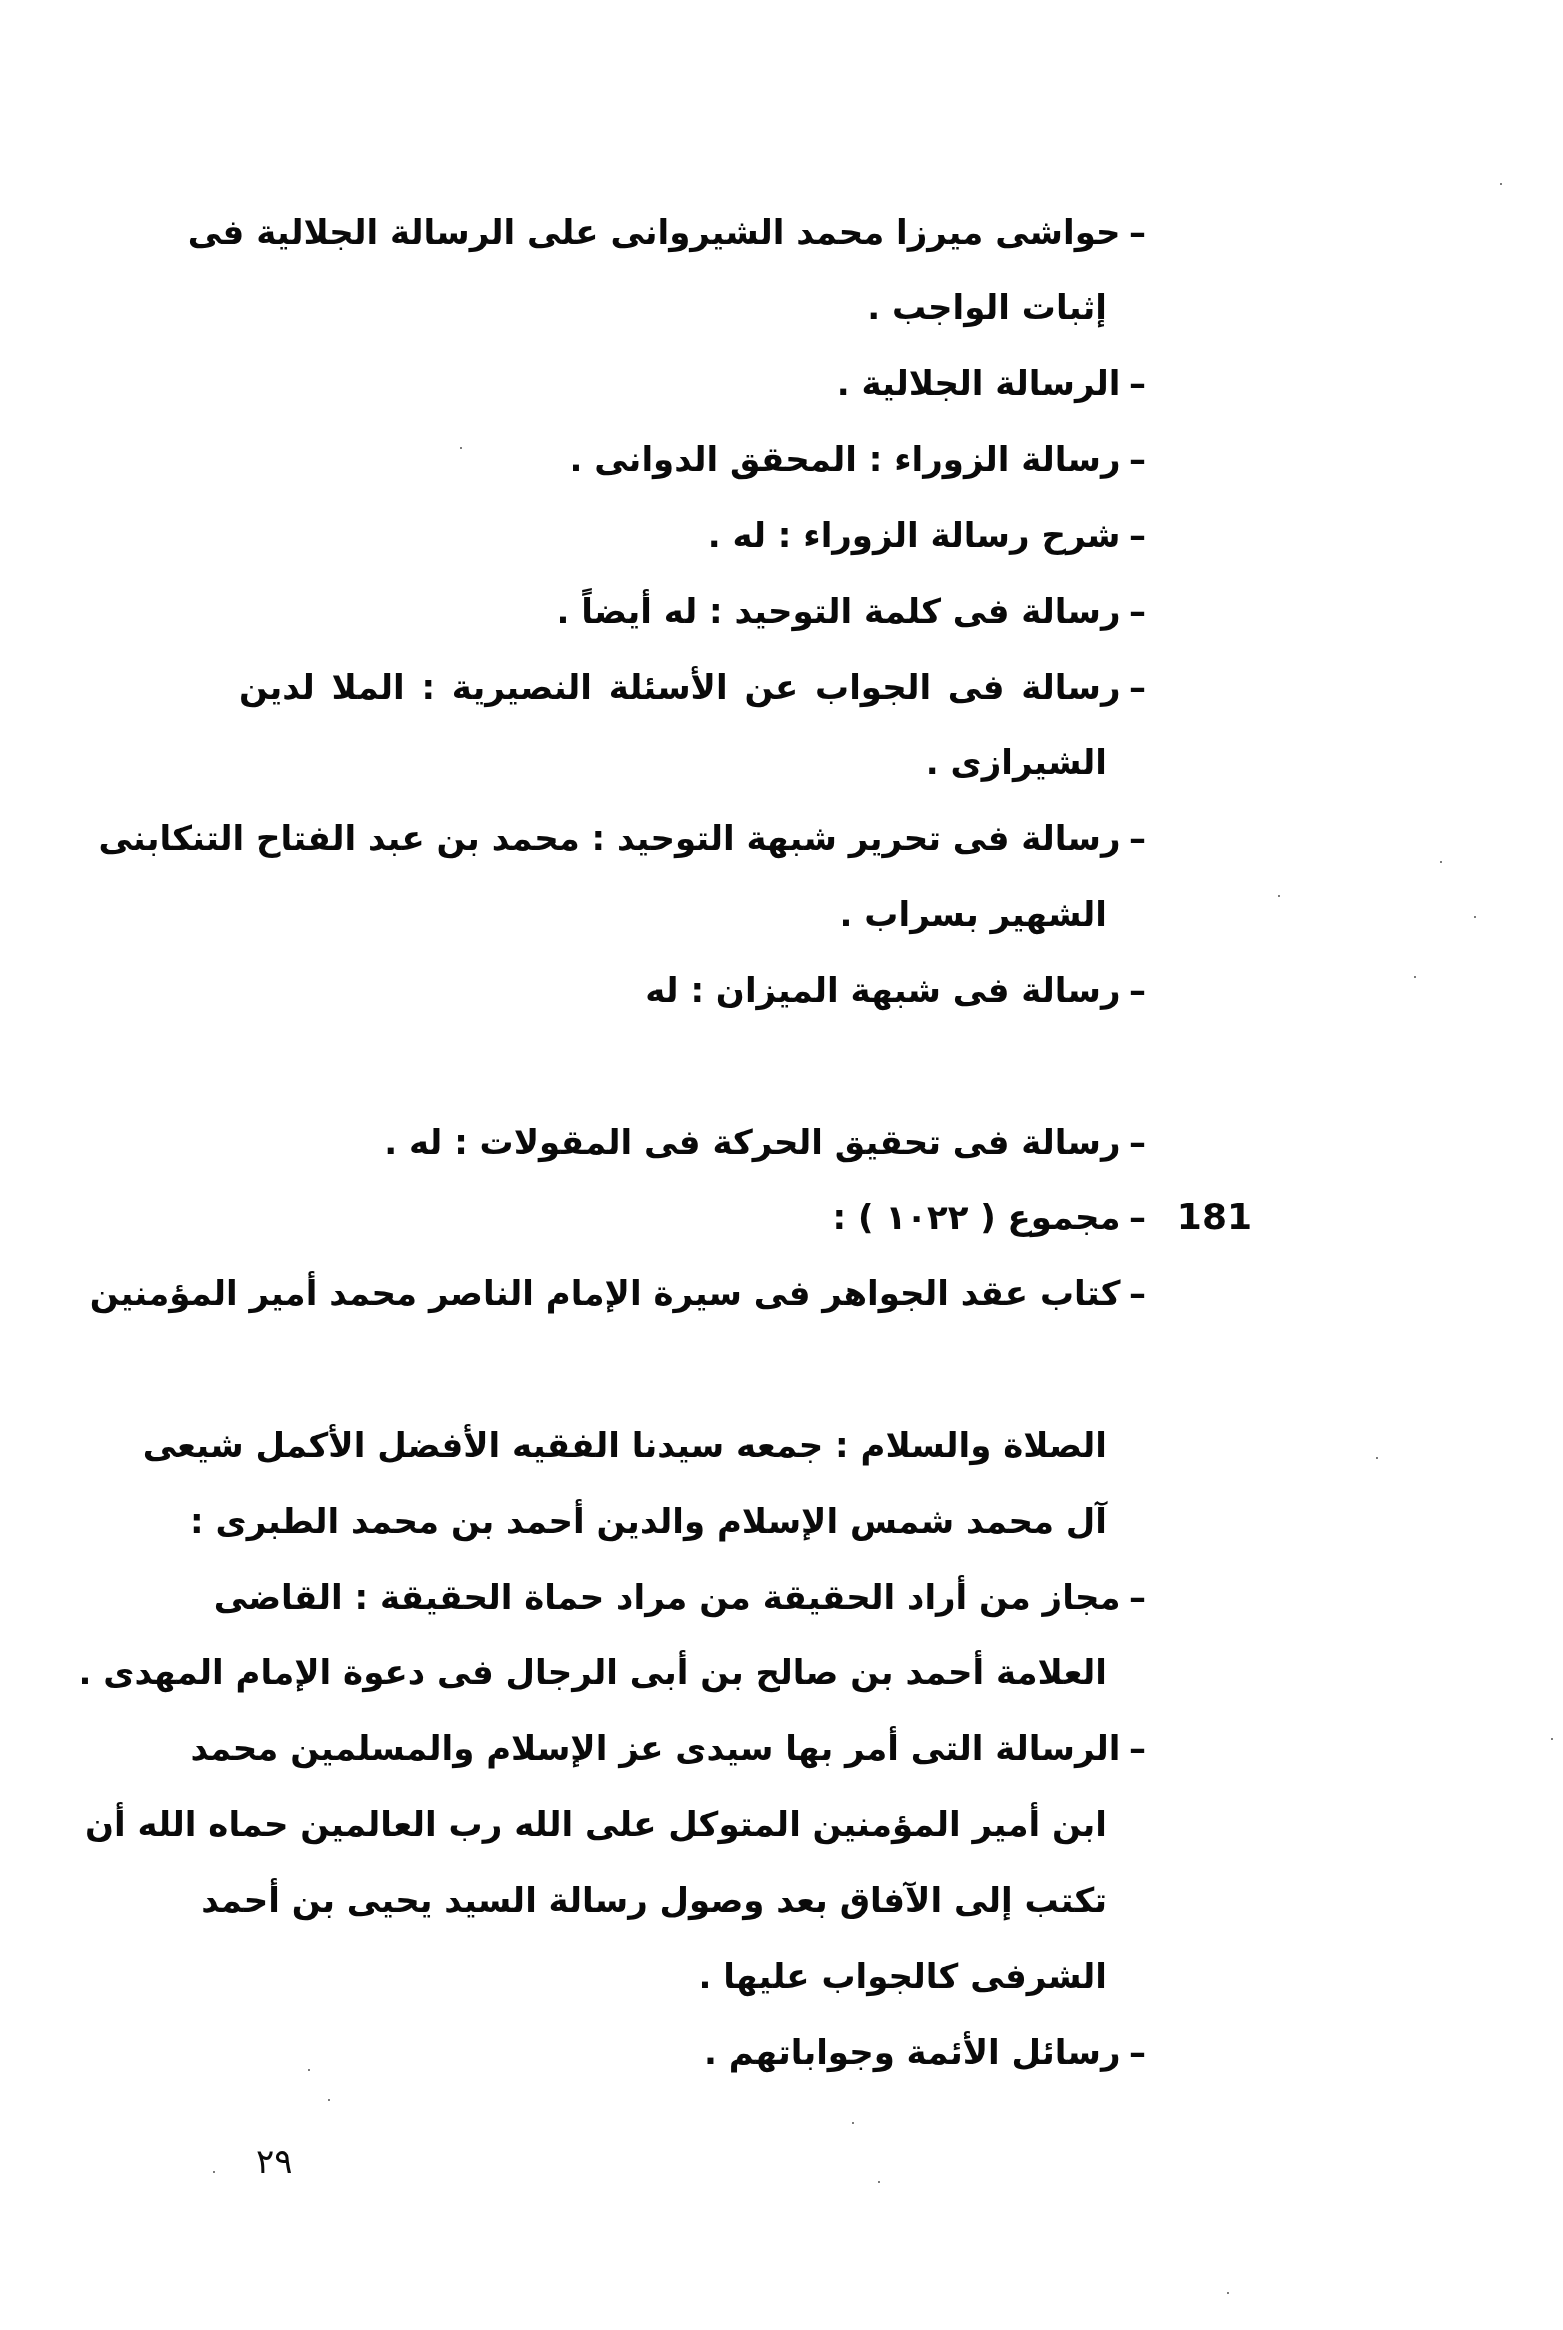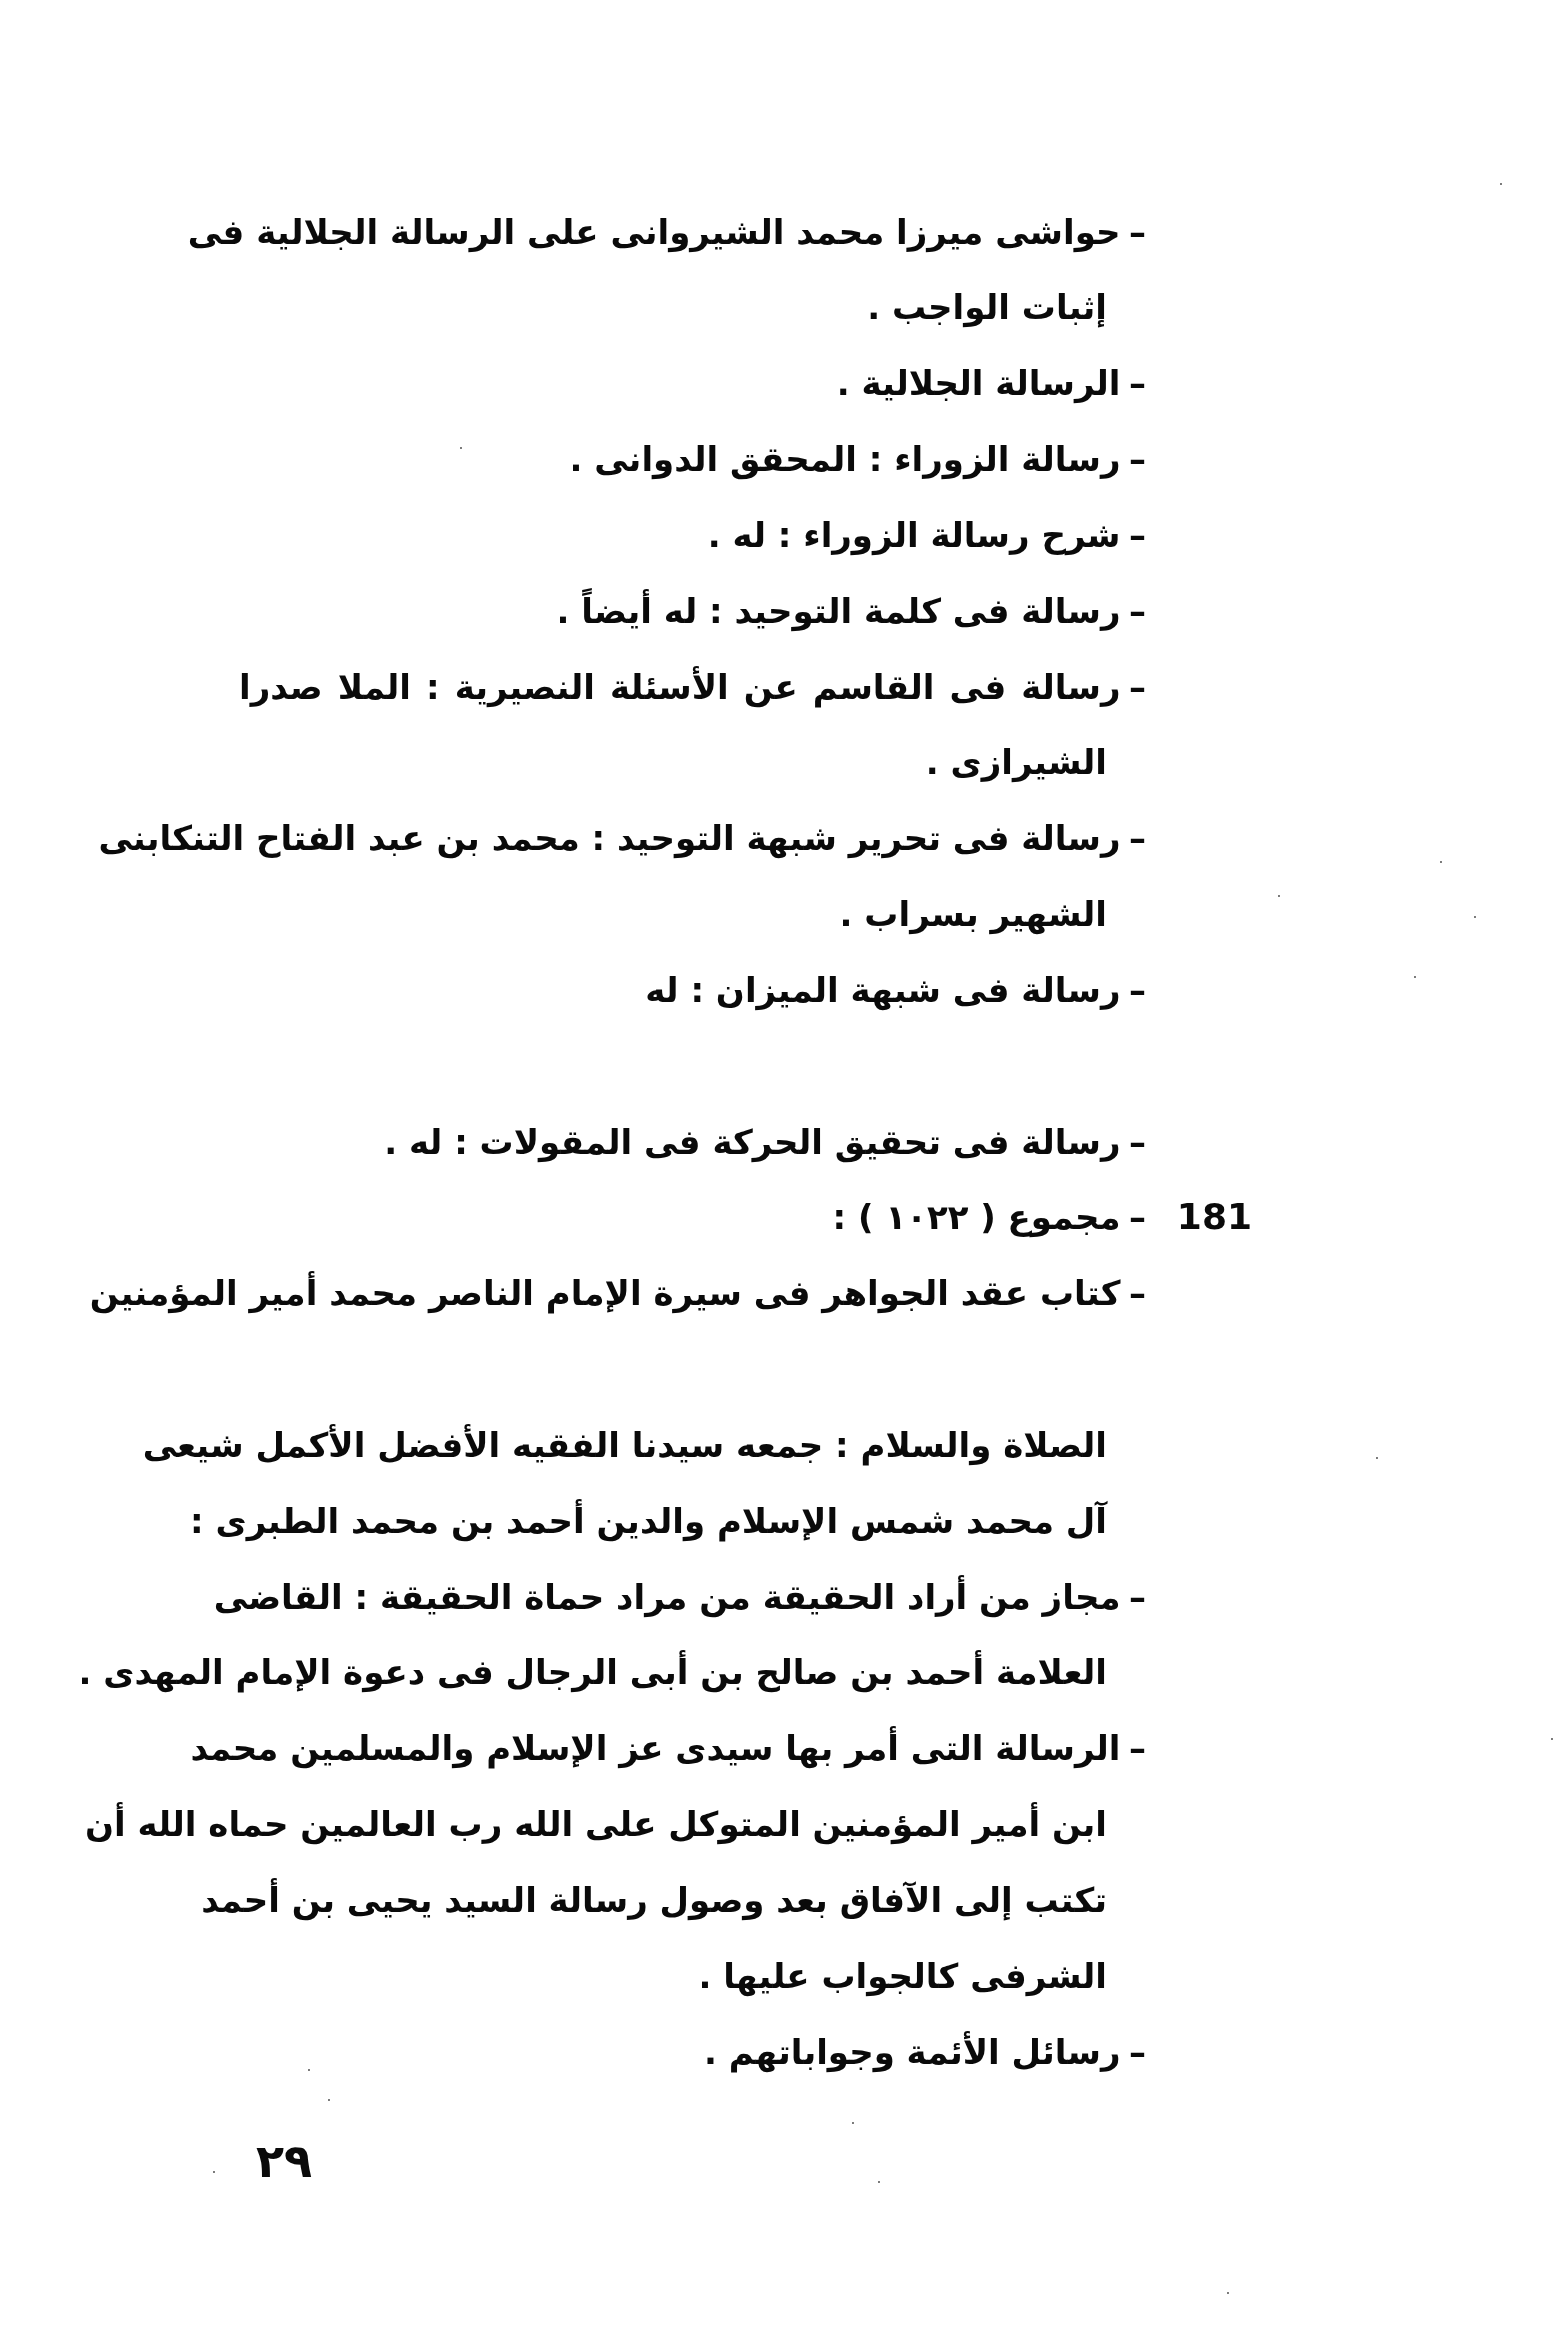--- a/index.html
+++ b/index.html
@@ -27,21 +27,21 @@
   .line.full { left: 239px; text-align: justify; text-align-last: justify; }
   .line.short { text-align: center; }
   .dash { display: inline-block; margin-left: 8.5px; }
   .entry-num {
     position: absolute; height: 68px; line-height: 68px;
     font-size: 36px; font-weight: bold; direction: rtl;
     right: 311px; width: 68px; text-align: right;
   }
   .page-number {
     position: absolute; left: 256px; top: 2140px;
-    font-size: 46px; font-weight: bold; line-height: 43px;
+    font-size: 34px; font-weight: normal; line-height: 43px;
     direction: rtl;
   }
   .speck { position: absolute; width: 1.7px; height: 1.7px; background: #555; border-radius: 0.9px; }
 </style>
 </head>
 <body>
 
 <div class="page">
 
   <div class="line entry full" style="top:198px">
@@ -62,21 +62,21 @@
 
   <div class="line entry short" style="top:501px">
     <span class="dash">–</span><span>شرح رسالة الزوراء : له .</span>
   </div>
 
   <div class="line entry short" style="top:577px">
     <span class="dash">–</span><span>رسالة فی كلمة التوحيد : له أيضاً .</span>
   </div>
 
   <div class="line entry full" style="top:653px">
-    <span class="dash">–</span><span>رسالة فی القاسم عن الأسئلة النصيرية : الملا صدرا</span>
+    <span class="dash">–</span><span>رسالة فی الجواب عن الأسئلة النصيرية : الملا لدين</span>
   </div>
 
   <div class="line cont short" style="top:728px">
     <span>الشيرازی .</span>
   </div>
 
   <div class="line entry full" style="top:804px">
     <span class="dash">–</span><span>رسالة فی تحرير شبهة التوحيد : محمد بن عبد الفتاح التنكابنی</span>
   </div>
 

